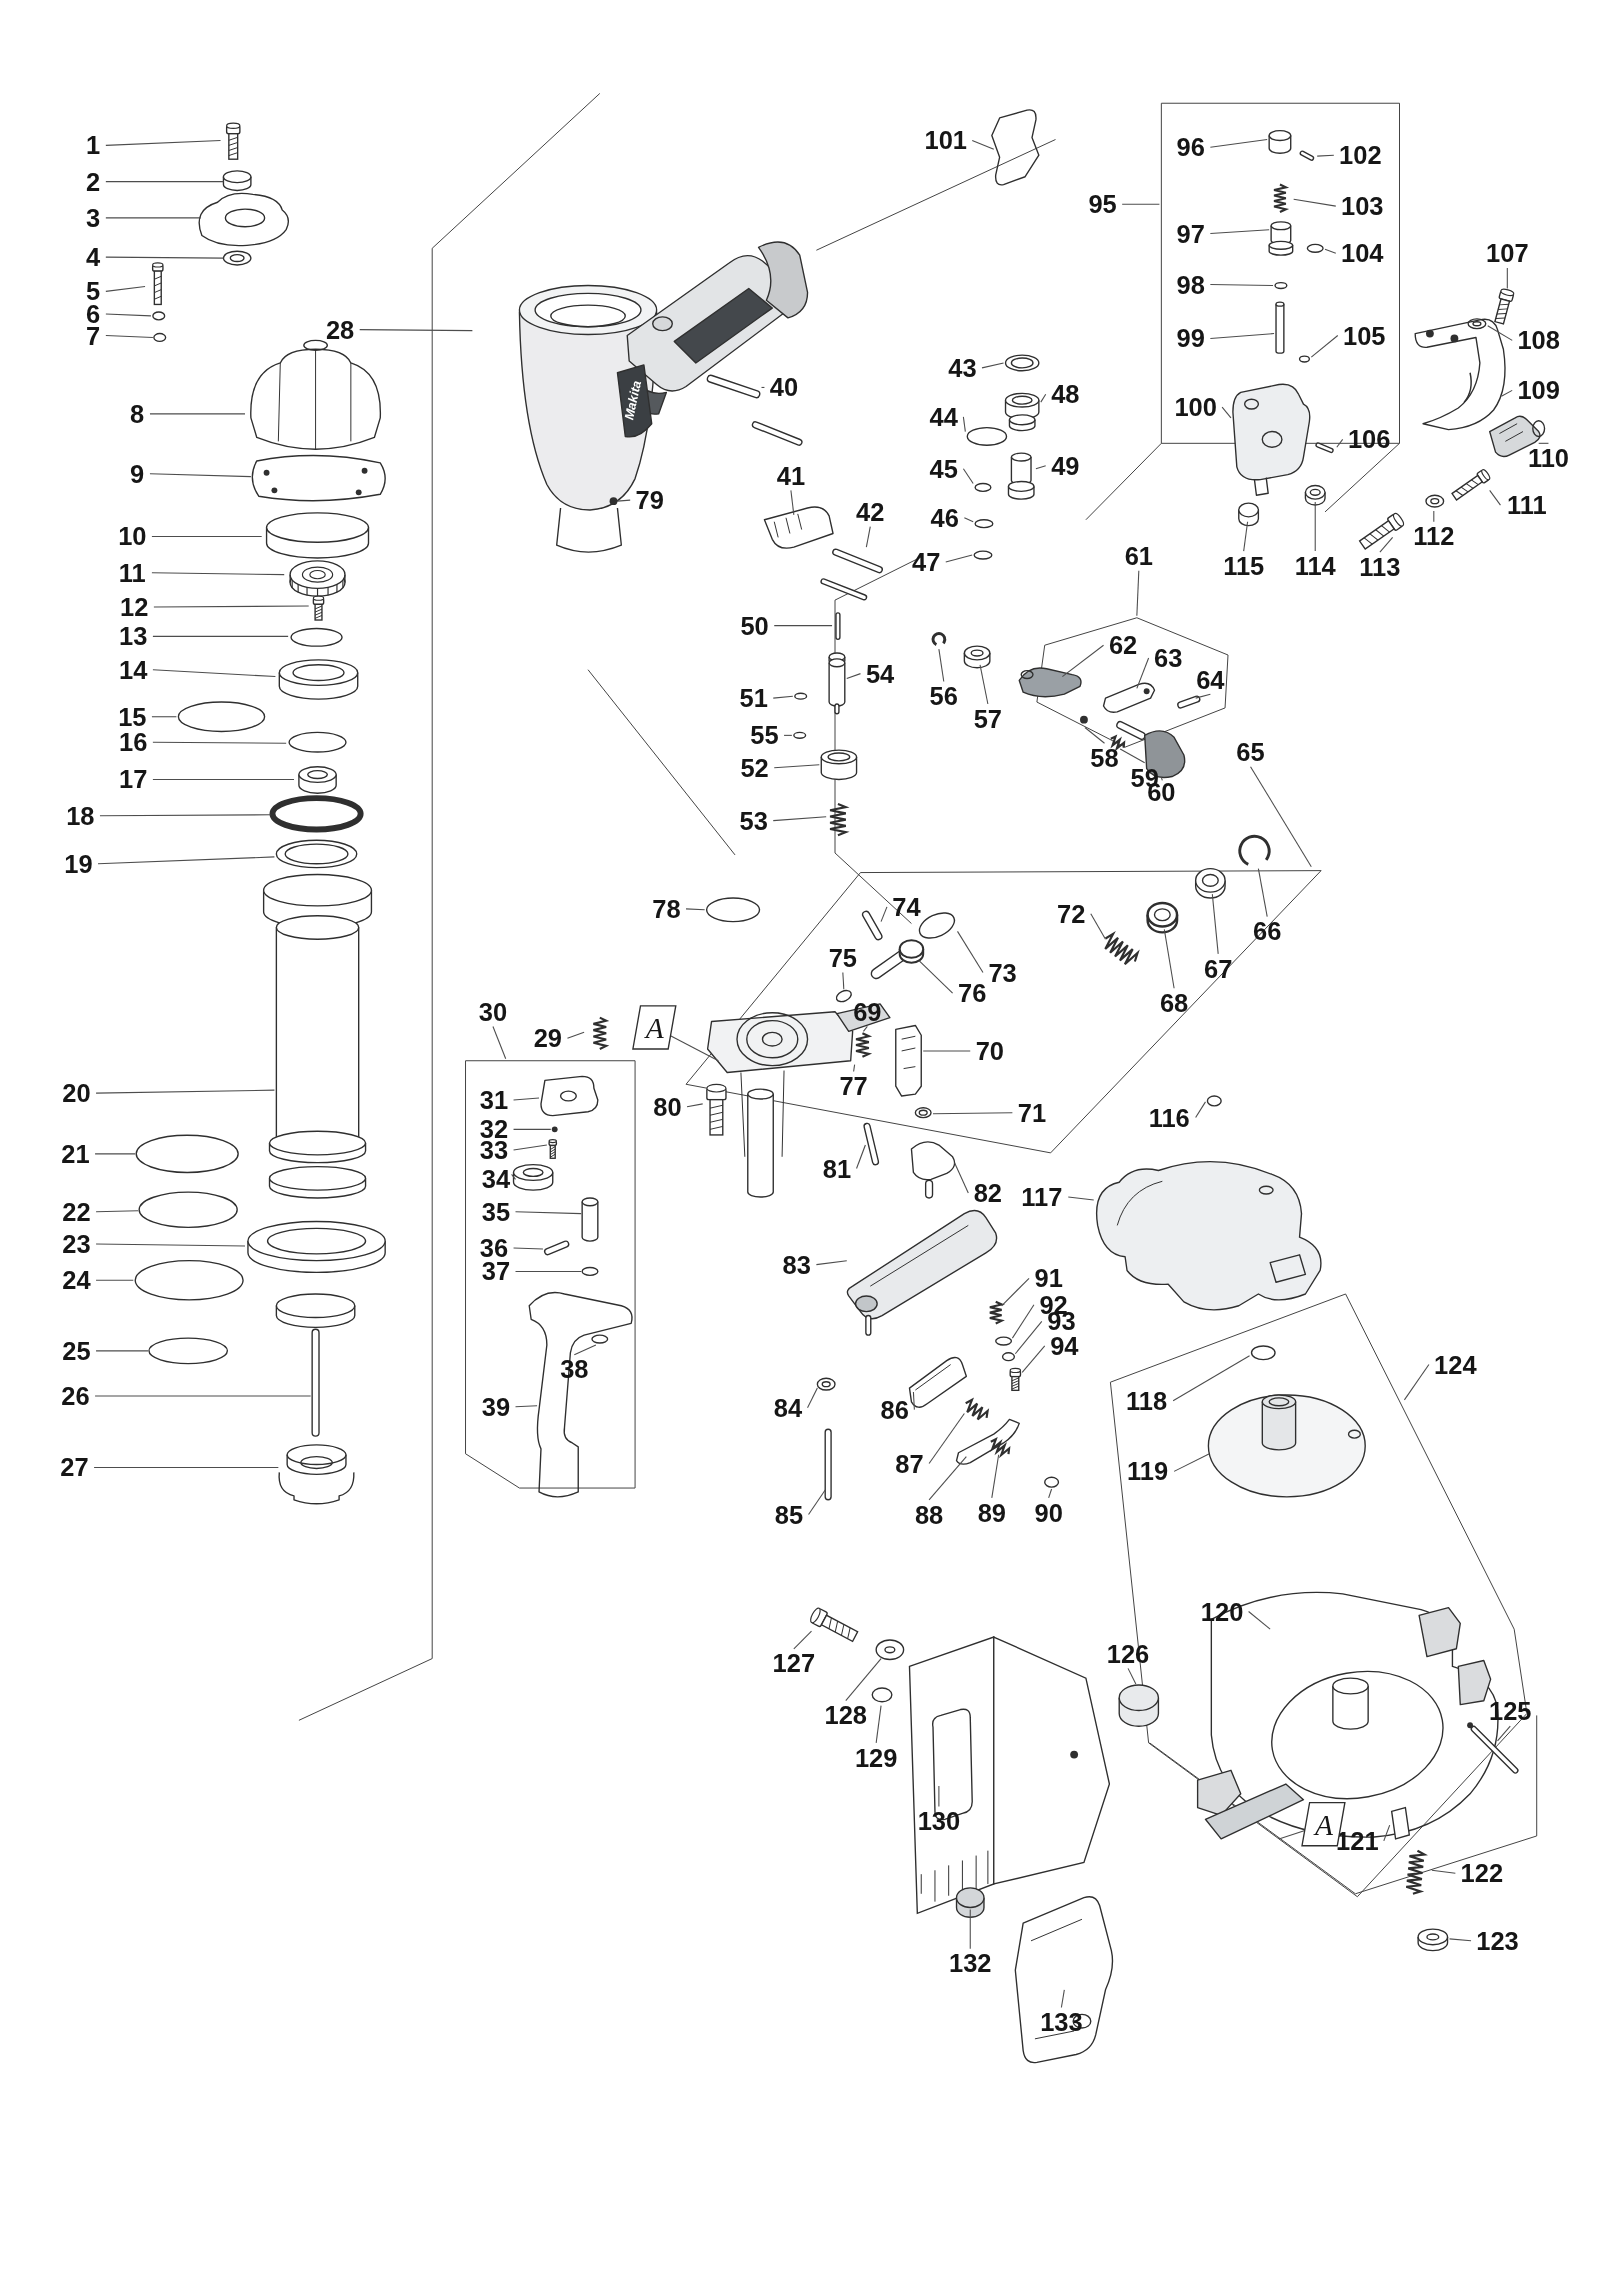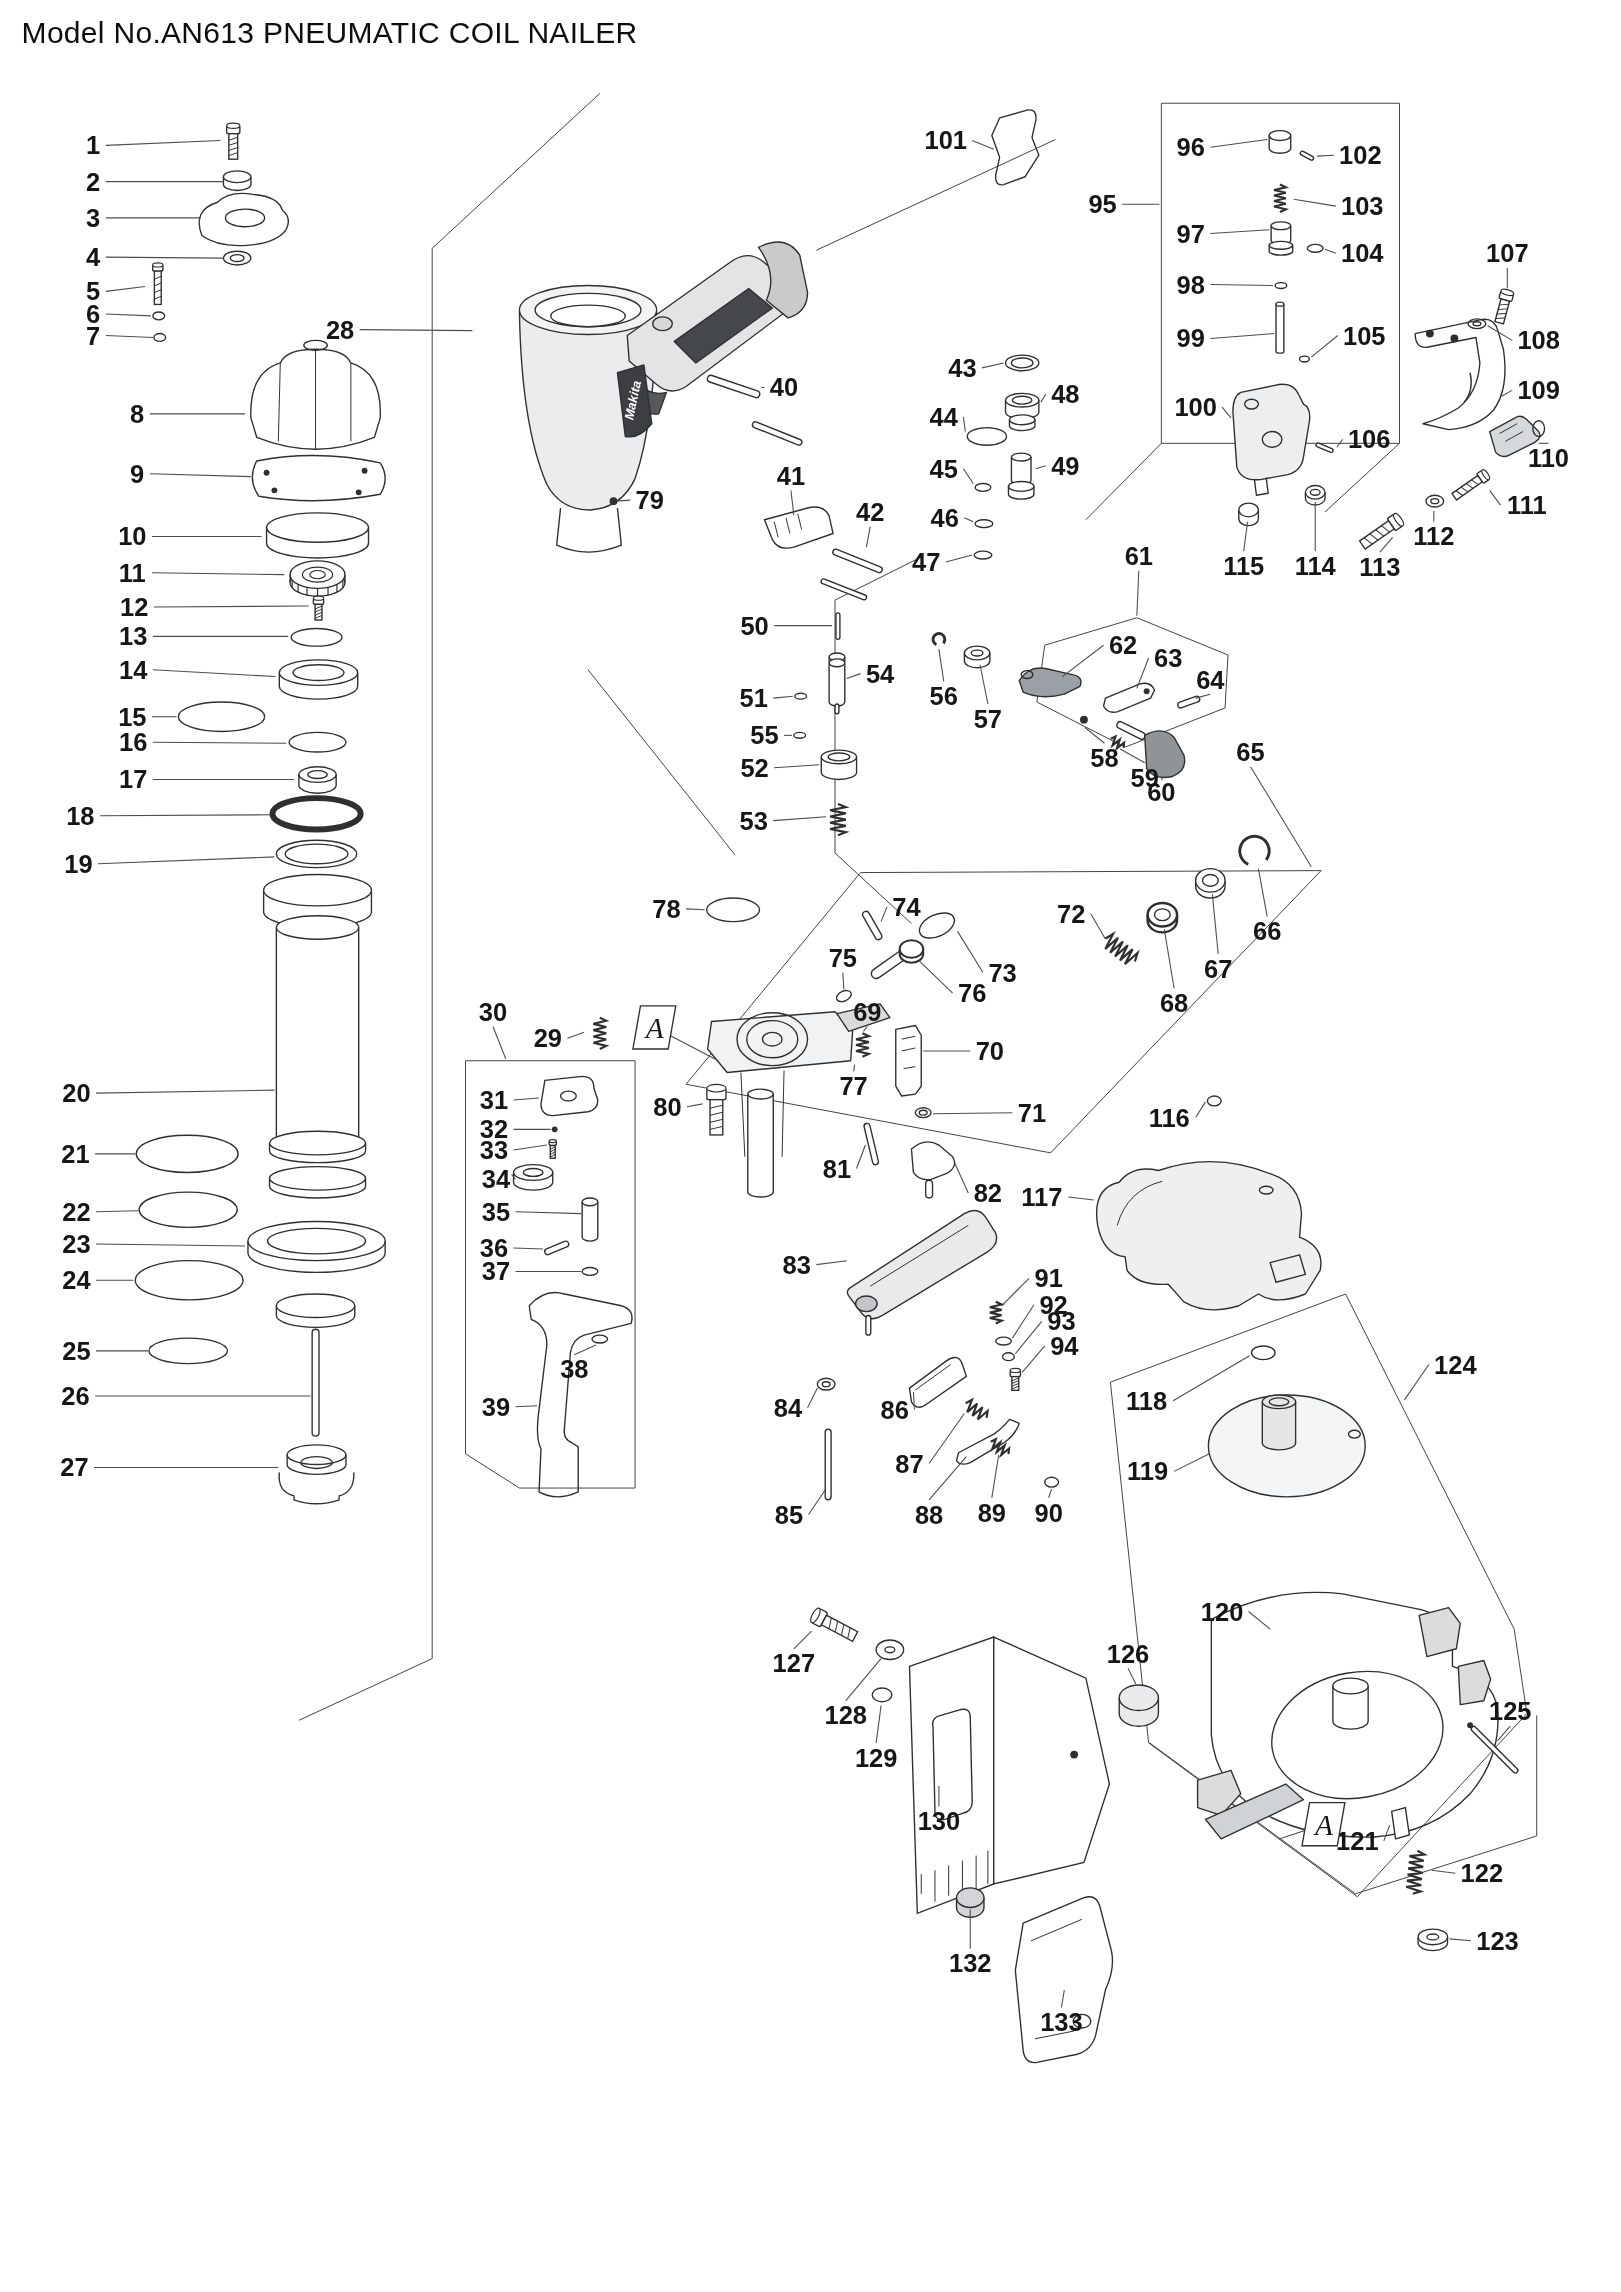--- a/index.html
+++ b/index.html
@@ -8,21 +8,20 @@
   #title{position:absolute;left:21.6px;top:15.7px;font-size:30px;font-weight:500;color:#0d0d0d;
          letter-spacing:0.3px;white-space:nowrap;}
   #diagram{position:absolute;left:0;top:0;}
   svg text.plabel{font-family:"Liberation Sans",sans-serif;font-weight:600;fill:#161616;}
   svg text.amark{font-family:"Liberation Serif",serif;font-style:italic;font-size:30px;fill:#161616;}
 </style>
 </head>
 <body>
 
 <div id="page">
-  <div id="title">Model No.AN613 PNEUMATIC COIL NAILER</div>
   <svg id="diagram" width="1621" height="2293" viewBox="0 0 1654 2339" xmlns="http://www.w3.org/2000/svg">
       <polyline points="612 95 441 253 441 1692 305 1755" fill="none" stroke="#3f3f3f" stroke-width="1"></polyline>
       <polygon points="475 1082 648 1082 648 1518 530 1518 475 1483" fill="none" stroke="#3f3f3f" stroke-width="1"></polygon>
       <polygon points="1185 105 1428 105 1428 452 1185 452" fill="none" stroke="#3f3f3f" stroke-width="1"></polygon>
       <polyline points="1185 452 1108 530" fill="none" stroke="#3f3f3f" stroke-width="1"></polyline>
       <polyline points="1428 452 1352 522" fill="none" stroke="#3f3f3f" stroke-width="1"></polyline>
       <polygon points="1160 630 1253 668 1250 722 1148 762 1058 716 1066 658" fill="none" stroke="#3f3f3f" stroke-width="1"></polygon>
       <polygon points="878 890 1348 888 1072 1176 700 1106" fill="none" stroke="#3f3f3f" stroke-width="1"></polygon>
       <polyline points="940 568 852 612 852 870 930 942" fill="none" stroke="#3f3f3f" stroke-width="1"></polyline>
       <polyline points="600 683 750 872" fill="none" stroke="#3f3f3f" stroke-width="1"></polyline>

